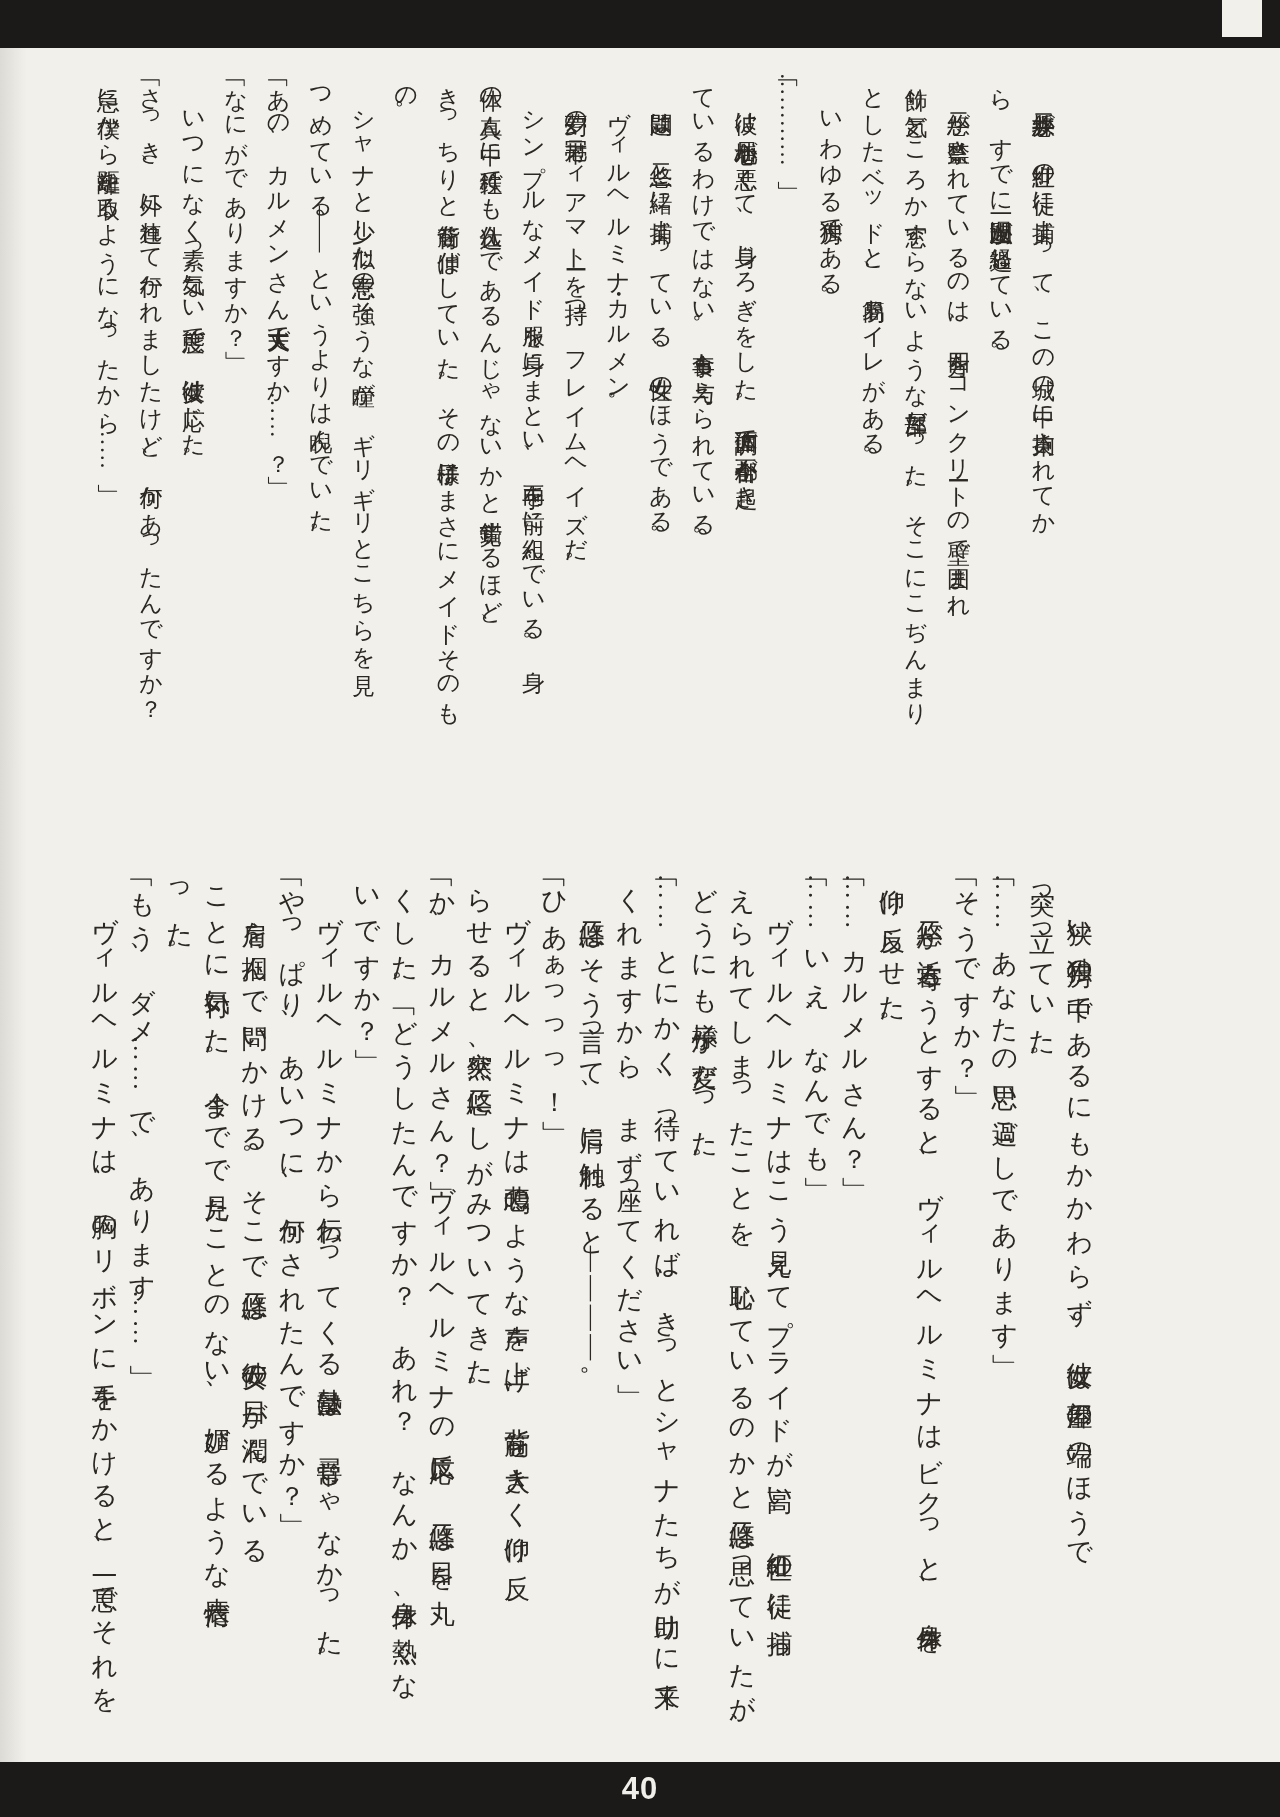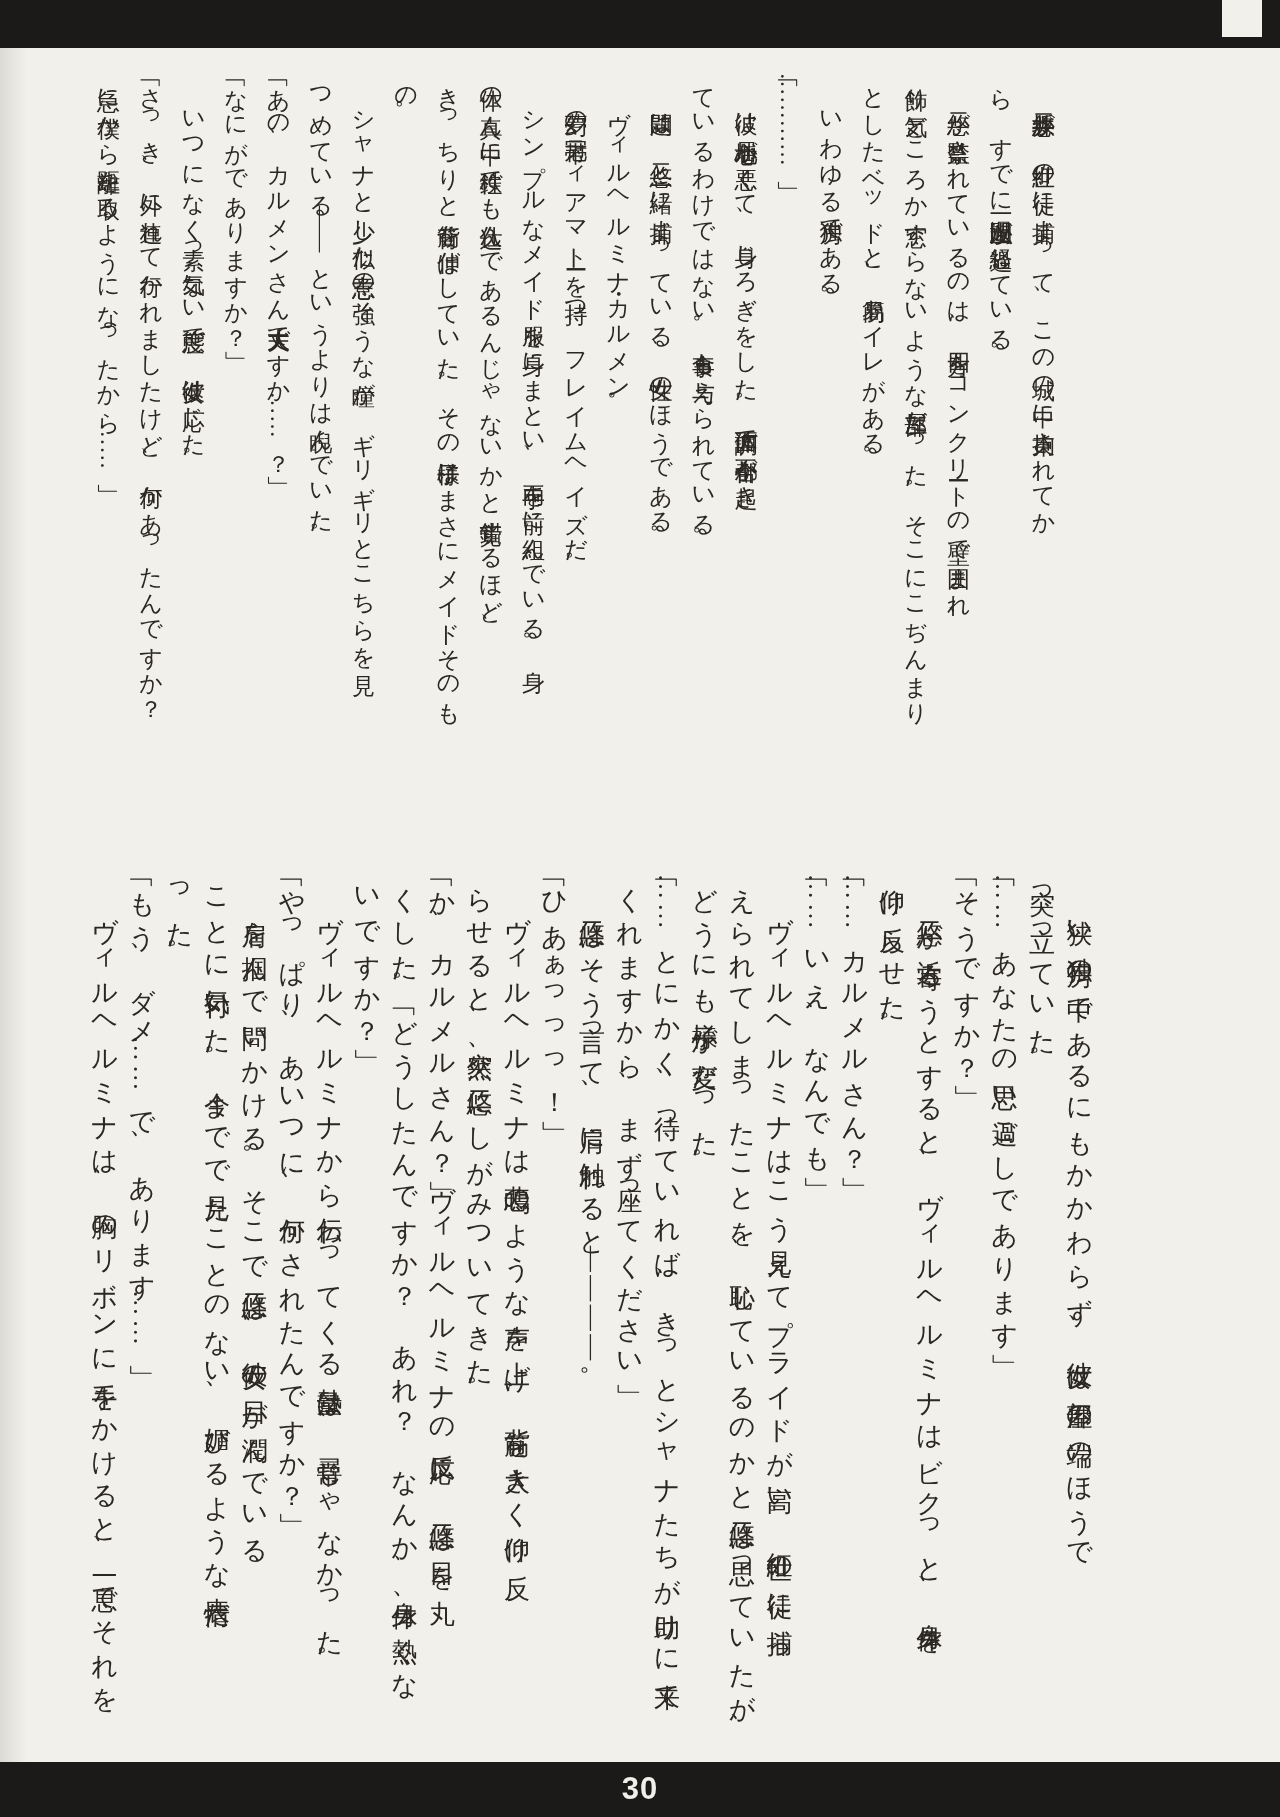--- a/index.html
+++ b/index.html
@@ -112,16 +112,16 @@
       <div class="vline">　ヴィルヘルミナから伝わってくる熱量は、尋常じゃなかった。</div>
       <div class="vline">「やっぱり、あいつに、何かされたんですか？」</div>
       <div class="vline">　肩を掴んで問いかける。そこで悠二は、彼女の目が潤んでいる</div>
       <div class="vline">ことに気付いた。今までで見たことのない、媚びるような表情だ</div>
       <div class="vline">った。</div>
       <div class="vline">「もう、ダメ……で、あります……」</div>
       <div class="vline">　ヴィルヘルミナは、胸のリボンに手をかけると、一息でそれを</div>
     </div>
 
   <div class="bar bottom">
-    <div class="page-number">30</div>
+    <div class="page-number">40</div>
   </div>
 
 </div>
 
 </body></html>

